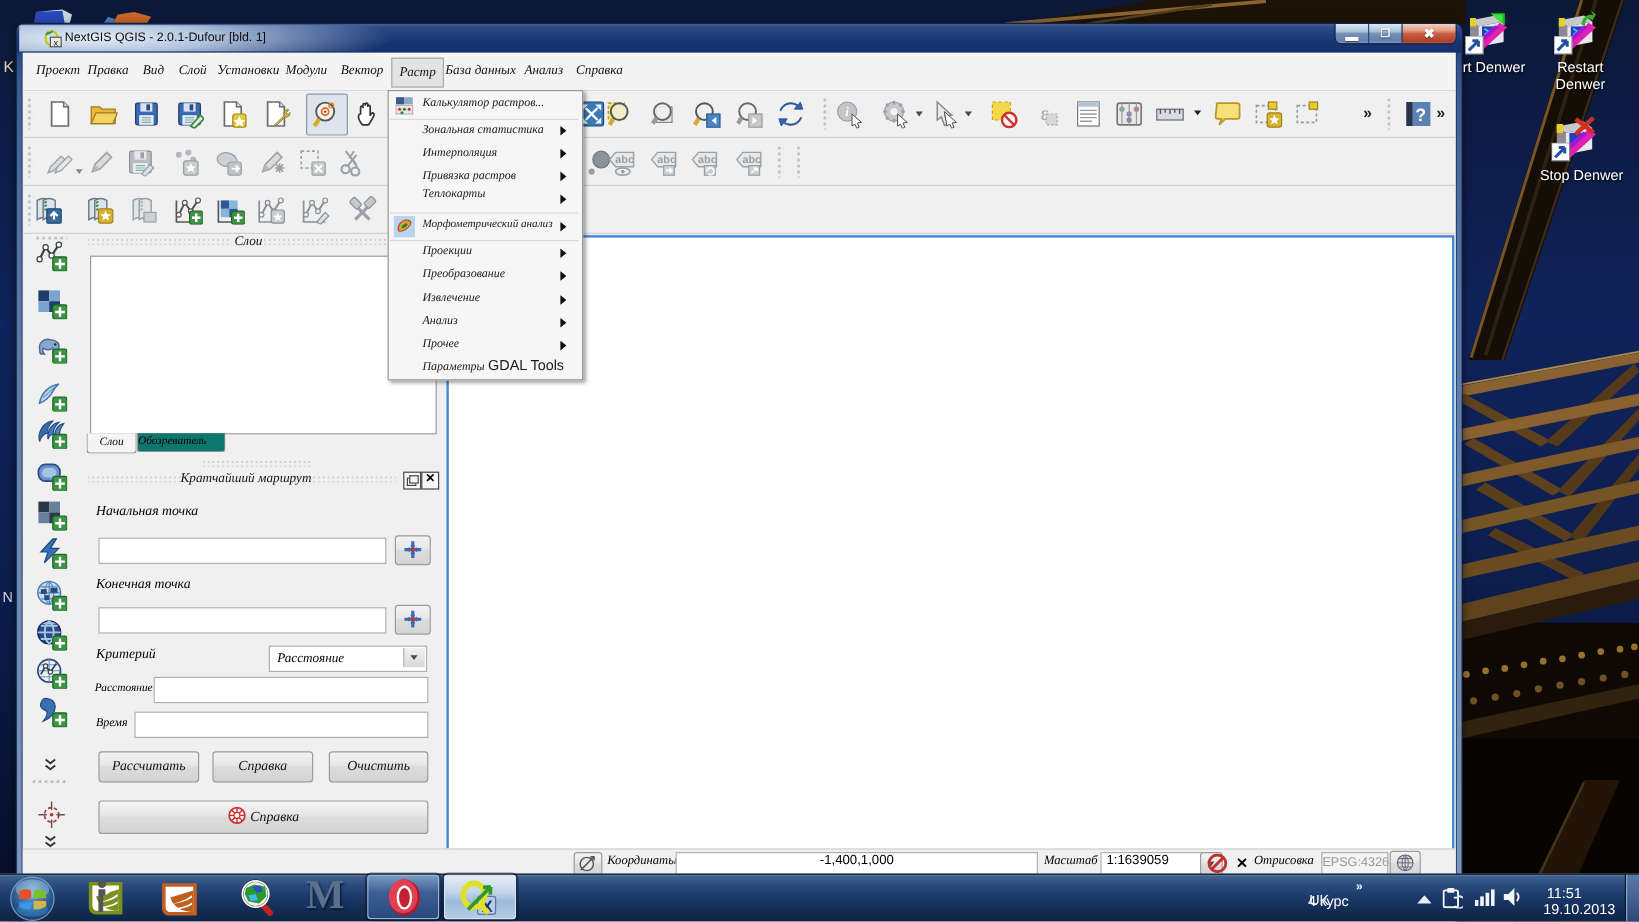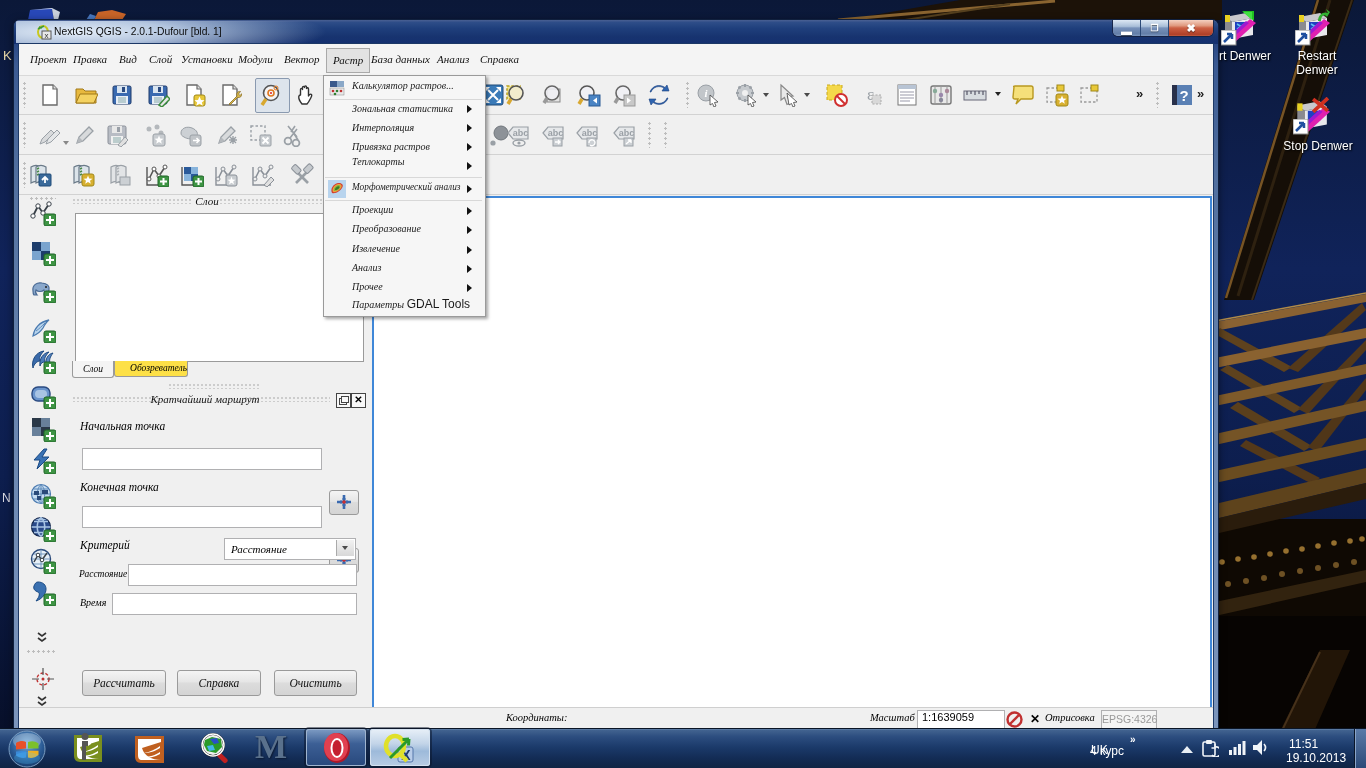--- a/index.html
+++ b/index.html
@@ -33,21 +33,21 @@
 .chev{position:absolute;font-size:13px;color:#222;font-weight:bold;}
 
 #mainarea{position:absolute;left:0;top:151px;width:100%;height:573px;background:#f0f0f0;}
 #lefttools{position:absolute;left:0;top:0;width:46px;height:100%;}
 #canvas{position:absolute;left:353px;top:1px;width:836px;height:511px;background:#fff;border:2px solid #3f87d8;}
 
 #dock{position:absolute;left:46px;top:0;width:303px;height:573px;}
 .docktitle{position:absolute;width:100%;height:14px;font-size:11px;text-align:center;color:#111;}
 .dots{position:absolute;top:4px;height:5px;background-image:radial-gradient(circle at 1px 1px,#c6c6c6 0.9px,rgba(0,0,0,0) 1px);background-size:4px 4px;opacity:.85;}
 .inputbox{position:absolute;background:#fff;border:1px solid #b0b0b2;}
-.btn{position:absolute;background:linear-gradient(180deg,#f4f4f4,#e6e6e6 45%,#dcdcdc 50%,#d4d4d4);border:1px solid #9a9a9a;border-radius:3px;text-align:center;font-size:11.5px;color:#111;margin-top:44px;}
+.btn{position:absolute;background:linear-gradient(180deg,#f4f4f4,#e6e6e6 45%,#dcdcdc 50%,#d4d4d4);border:1px solid #9a9a9a;border-radius:3px;text-align:center;font-size:11.5px;color:#111;}
 
 #popup{position:absolute;left:323px;top:75px;width:161px;height:240px;background:#f6f6f6;border:1px solid #9a9a9a;box-shadow:2px 2px 3px rgba(0,0,0,.35);z-index:40;}
 .pi{position:absolute;left:28px;font-size:10px;color:#1a1a1a;white-space:nowrap;}
 .pa{position:absolute;left:143px;width:0;height:0;border-top:4px solid transparent;border-bottom:4px solid transparent;border-left:5px solid #111;}
 .psep{position:absolute;left:1px;width:157px;height:1px;background:#d8d8d8;}
 
 #taskbar{position:absolute;left:0;top:728px;width:1366px;height:40px;background:linear-gradient(180deg,#7d9cc0 0%,#41628f 6%,#2c4d7f 22%,#1b3a6a 48%,#132c55 75%,#102544 100%);z-index:60;}
 #taskbar::before{content:"";position:absolute;left:0;top:0;width:100%;height:1px;background:#0a1526;}
 .tbtn{position:absolute;top:1px;height:37px;border-radius:3px;}
 #tb-opera{left:306px;width:60px;background:linear-gradient(180deg,#7e9cc4 0%,#3c5f95 40%,#28487c 100%);box-shadow:0 0 0 1px #9fb4cf inset,0 0 0 2px rgba(10,20,40,.5);}
@@ -574,21 +574,21 @@
             <svg class="abs" style="left:17px;top:501px" width="12" height="12" viewBox="0 0 12 12">
               <path d="M2 1 L6 4 L10 1 M2 6 L6 9 L10 6" stroke="#333" stroke-width="1.6" fill="none"></path>
             </svg>
           </div>
       <div id="dock">
             <div class="dots" style="left:8px;top:4px;width:120px"></div>
             <div class="dots" style="left:155px;top:4px;width:140px"></div>
             <div class="docktitle cur" style="left:128px;top:0px;width:28px">Слои</div>
             <div class="inputbox" style="left:10px;top:18px;width:287px;height:147px;border-color:#9a9a9a"></div>
             <div class="abs" style="left:7px;top:166px;width:40px;height:16px;background:#f4f4f4;border:1px solid #9a9a9a;border-top:none;border-radius:0 0 3px 3px;font-size:9.5px;text-align:center;line-height:15px"><span class="cur">Слои</span></div>
-            <div class="abs" style="left:49px;top:166px;width:72px;height:15px;background:#fde047;border:1px solid #9a9a9a;border-top:none;border-radius:0 0 3px 3px;font-size:9.5px;text-align:right;line-height:14px"><span class="cur">Обозреватель</span></div>
+            <div class="abs" style="left:49px;top:166px;width:72px;height:15px;background:#0f766e;border:1px solid #9a9a9a;border-top:none;border-radius:0 0 3px 3px;font-size:9.5px;text-align:left;line-height:14px"><span class="cur">Обозреватель</span></div>
             <div class="dots" style="left:104px;top:189px;width:92px"></div>
             <div class="dots" style="left:8px;top:202px;width:85px"></div>
             <div class="dots" style="left:180px;top:202px;width:85px"></div>
             <div class="docktitle cur" style="left:80px;top:198px;width:120px;white-space:nowrap">Кратчайший маршрут</div>
             <div class="abs" style="left:271px;top:198px;width:13px;height:13px;border:1px solid #444;background:#f8f8f8">
               <div class="abs" style="left:2px;top:4px;width:6px;height:5px;border:1px solid #444"></div>
               <div class="abs" style="left:4px;top:2px;width:6px;height:5px;border:1px solid #444;background:#f8f8f8"></div>
             </div>
             <div class="abs" style="left:286px;top:198px;width:13px;height:13px;border:1px solid #444;background:#f8f8f8;font-size:10px;font-weight:bold;text-align:center;line-height:12px">✕</div>
             <div class="abs cur" style="left:15px;top:225px;font-size:11.5px">Начальная точка</div>
@@ -624,20 +624,21 @@
           </div>
       <div id="canvas"></div>
     </div>
     <div id="statusbar" style="position:absolute;left:0;top:663px;width:100%;height:61px;">
           <div class="abs" style="left:0;top:0;width:100%;height:100%;background:#f0f0f0;border-top:1px solid #cfcfcf"></div>
           <div class="btn" style="left:459px;top:3px;width:22px;height:18px"><svg width="16" height="14" viewBox="0 0 16 14" style="margin-top:2px">
               <circle cx="7" cy="7" r="5.5" fill="#e8e8e8" stroke="#555" stroke-width="1.2"></circle>
               <path d="M2 12 L12 2 M10 1 l3 0 l0 3" stroke="#555" stroke-width="1.4" fill="none"></path>
             </svg></div>
           <span class="abs cur" style="left:487px;top:5px;font-size:10.5px">Координаты:</span>
+          <div class="inputbox" style="left:544px;top:3px;width:300px;height:17px;text-align:center;font-size:11px">-1,400,1,000</div>
           <span class="abs cur" style="left:851px;top:5px;font-size:10.5px">Масштаб</span>
           <div class="inputbox" style="left:898px;top:3px;width:82px;height:17px;font-size:11px;padding-left:4px">1:1639059</div>
           <div class="btn" style="left:981px;top:3px;width:17px;height:18px">
             <div class="dd" style="left:5px;top:7px"></div>
           </div>
           <svg class="abs" style="left:987px;top:4px" width="17" height="17" viewBox="0 0 17 17">
             <circle cx="8.5" cy="8.5" r="7" fill="none" stroke="#c03030" stroke-width="2.4"></circle>
             <path d="M3.5 13.5 L13.5 3.5" stroke="#c03030" stroke-width="2.4"></path>
           </svg>
           <span class="abs" style="left:1011px;top:5px;font-size:12px;font-weight:bold">✕</span>

